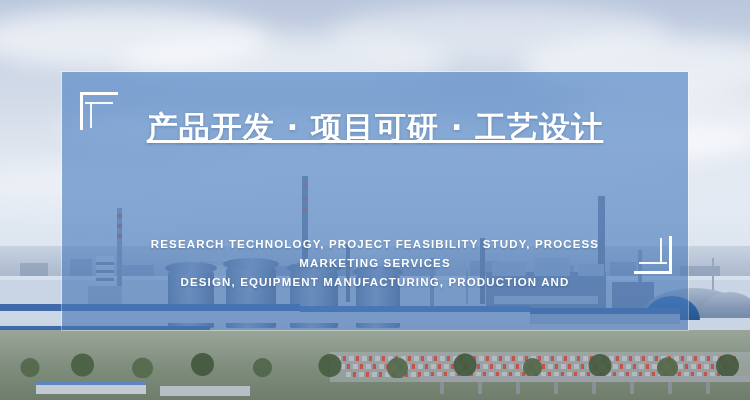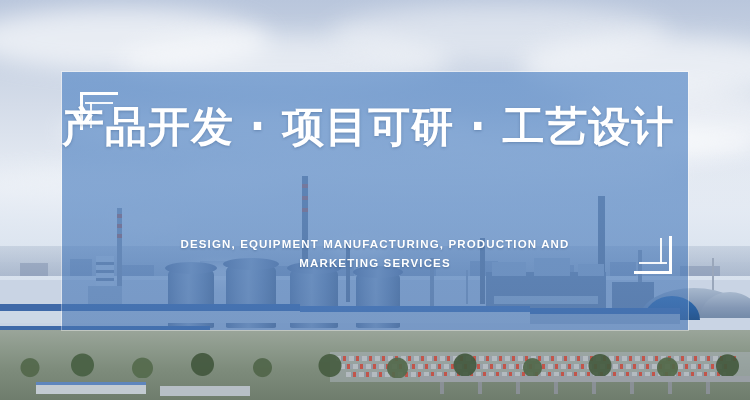--- a/index.html
+++ b/index.html
@@ -122,26 +122,27 @@
 
   .brk-br{right:16px;bottom:56px;width:38px;height:38px;}
   .brk-br .h{right:0;bottom:0;width:38px;height:3px;}
   .brk-br .v{right:0;bottom:0;width:3px;height:38px;}
   .brk-br .h2{right:5px;bottom:10px;width:28px;height:2px;opacity:.92;}
   .brk-br .v2{right:10px;bottom:10px;width:2px;height:26px;opacity:.92;}
 
   
   .headline{
     position:absolute;left:0;right:0;top:28px;
-    color:#ffffff;
+    text-align:center;color:#ffffff;
     font-family:"DejaVu Sans","Liberation Sans",sans-serif;
     font-weight:bold;
-    font-size:42px;line-height:54px;letter-spacing:1px;
+    font-size:31px;line-height:54px;letter-spacing:1px;
     text-shadow:0 1px 3px rgba(30,60,100,.30);
     white-space:nowrap;
+    text-decoration:underline;
   }
   .headline .ln{display:block;}
 
   
   .subtitle{
     position:absolute;left:52px;right:52px;top:163px;
     text-align:center;color:#ffffff;
     font-size:11.5px;line-height:19px;font-weight:bold;
     letter-spacing:1.15px;
     text-shadow:0 1px 2px rgba(30,60,100,.35);
@@ -282,20 +283,21 @@
           <span class="v"></span>
         <span class="h2"></span>
           <span class="v2"></span>
       </div>
 
       <div class="headline">
         <span class="ln">产品开发 · 项目可研 · 工艺设计</span>
       </div>
 
       <div class="subtitle">
+        <span class="sl">RESEARCH TECHNOLOGY, PROJECT FEASIBILITY STUDY, PROCESS</span>
+        <span class="sl">MARKETING SERVICES</span>
         <span class="sl">DESIGN, EQUIPMENT MANUFACTURING, PRODUCTION AND</span>
-        <span class="sl">MARKETING SERVICES</span>
       </div>
 
     </div>
   </div>
 
 </div>
 
 </body></html>

